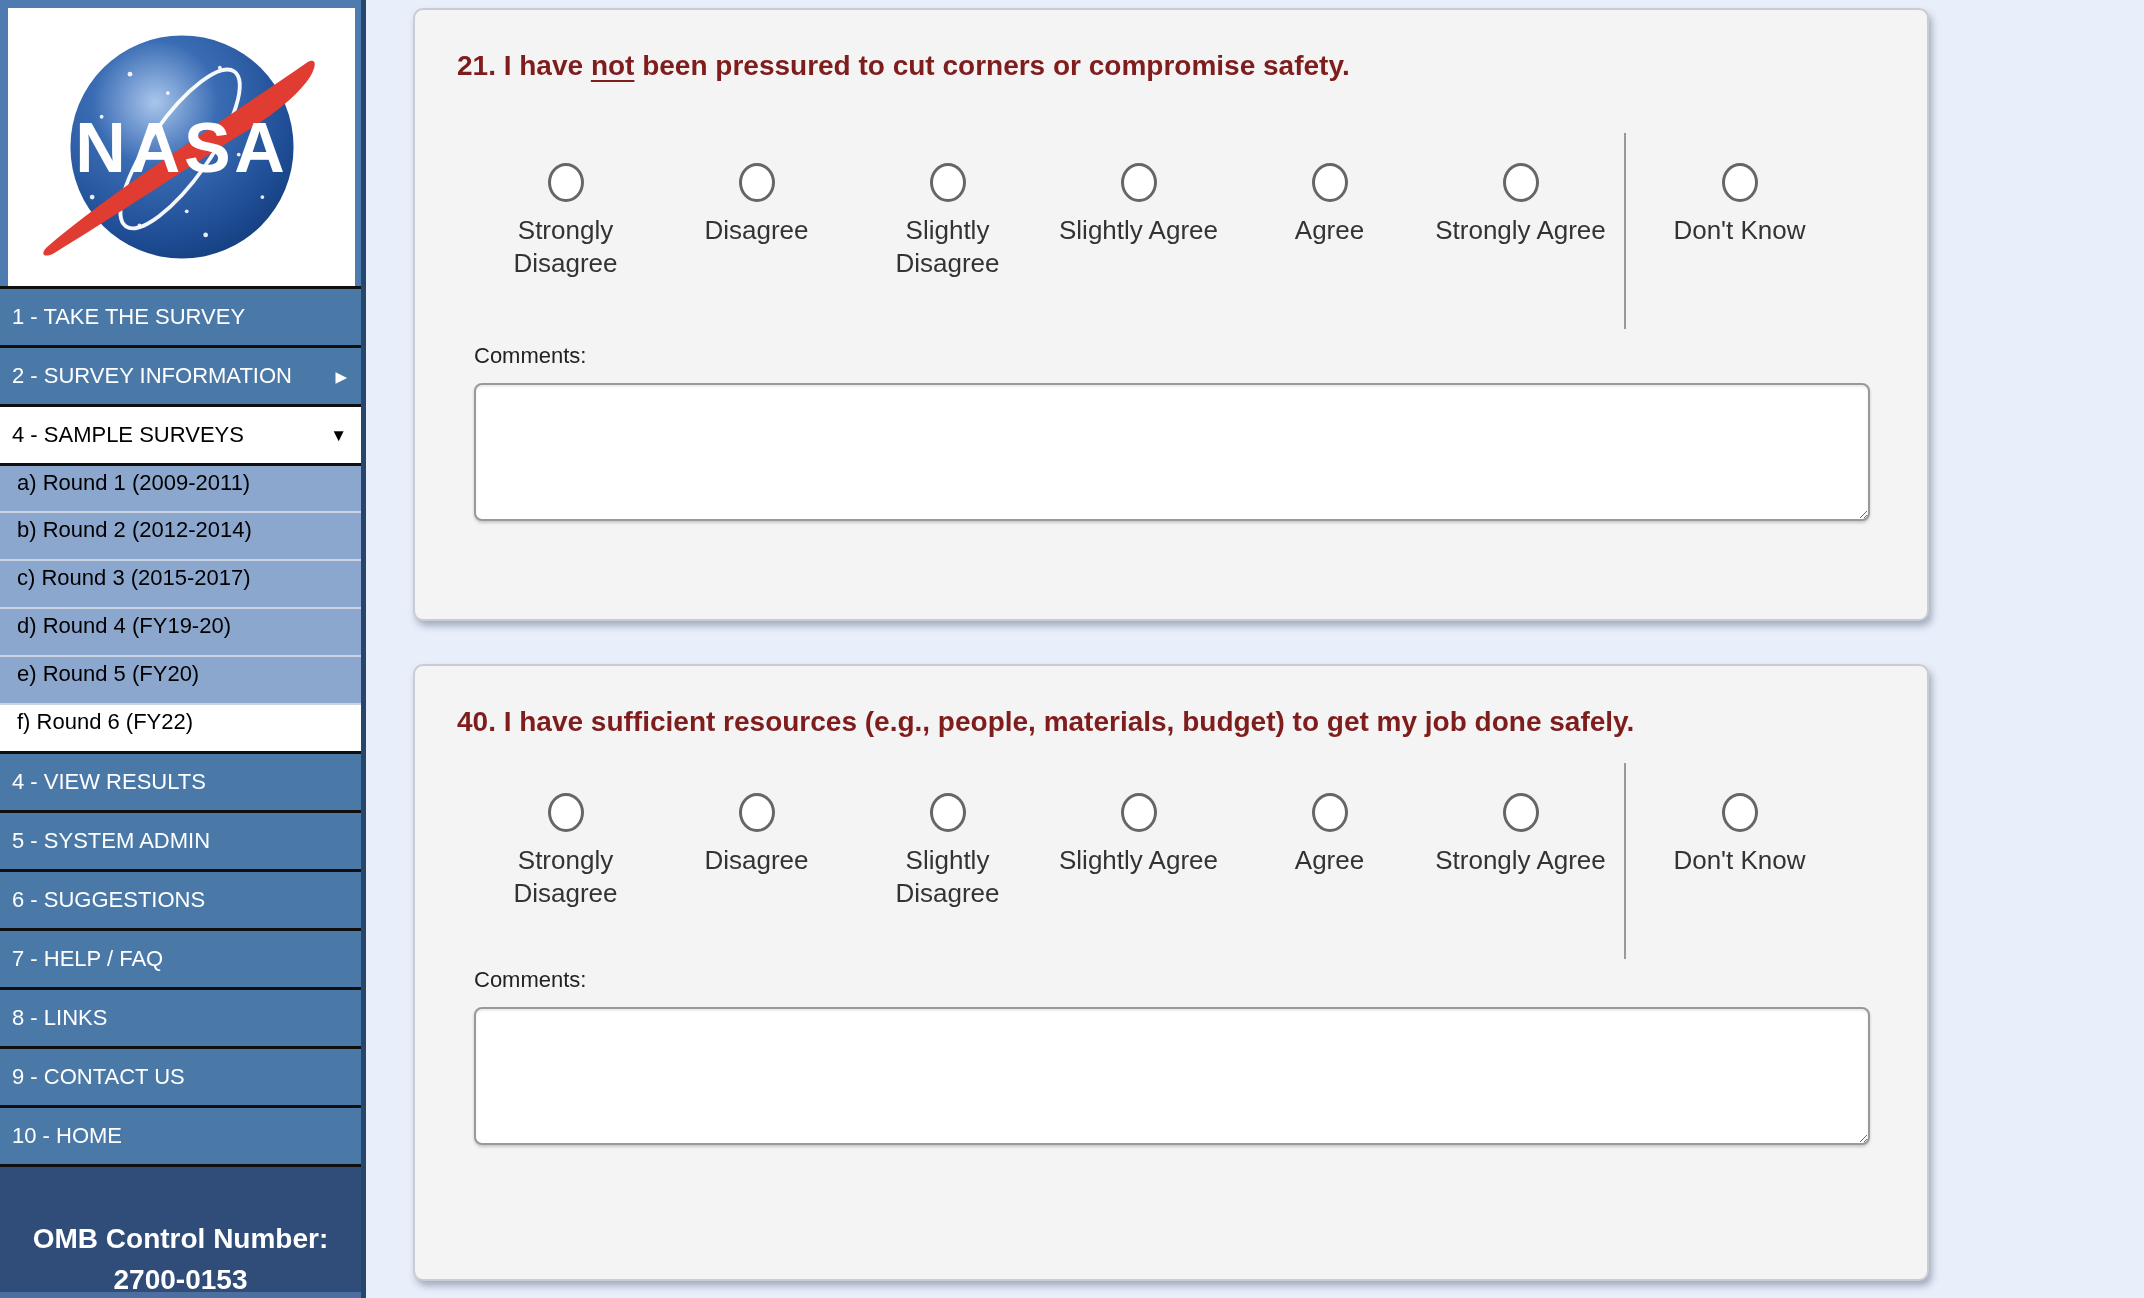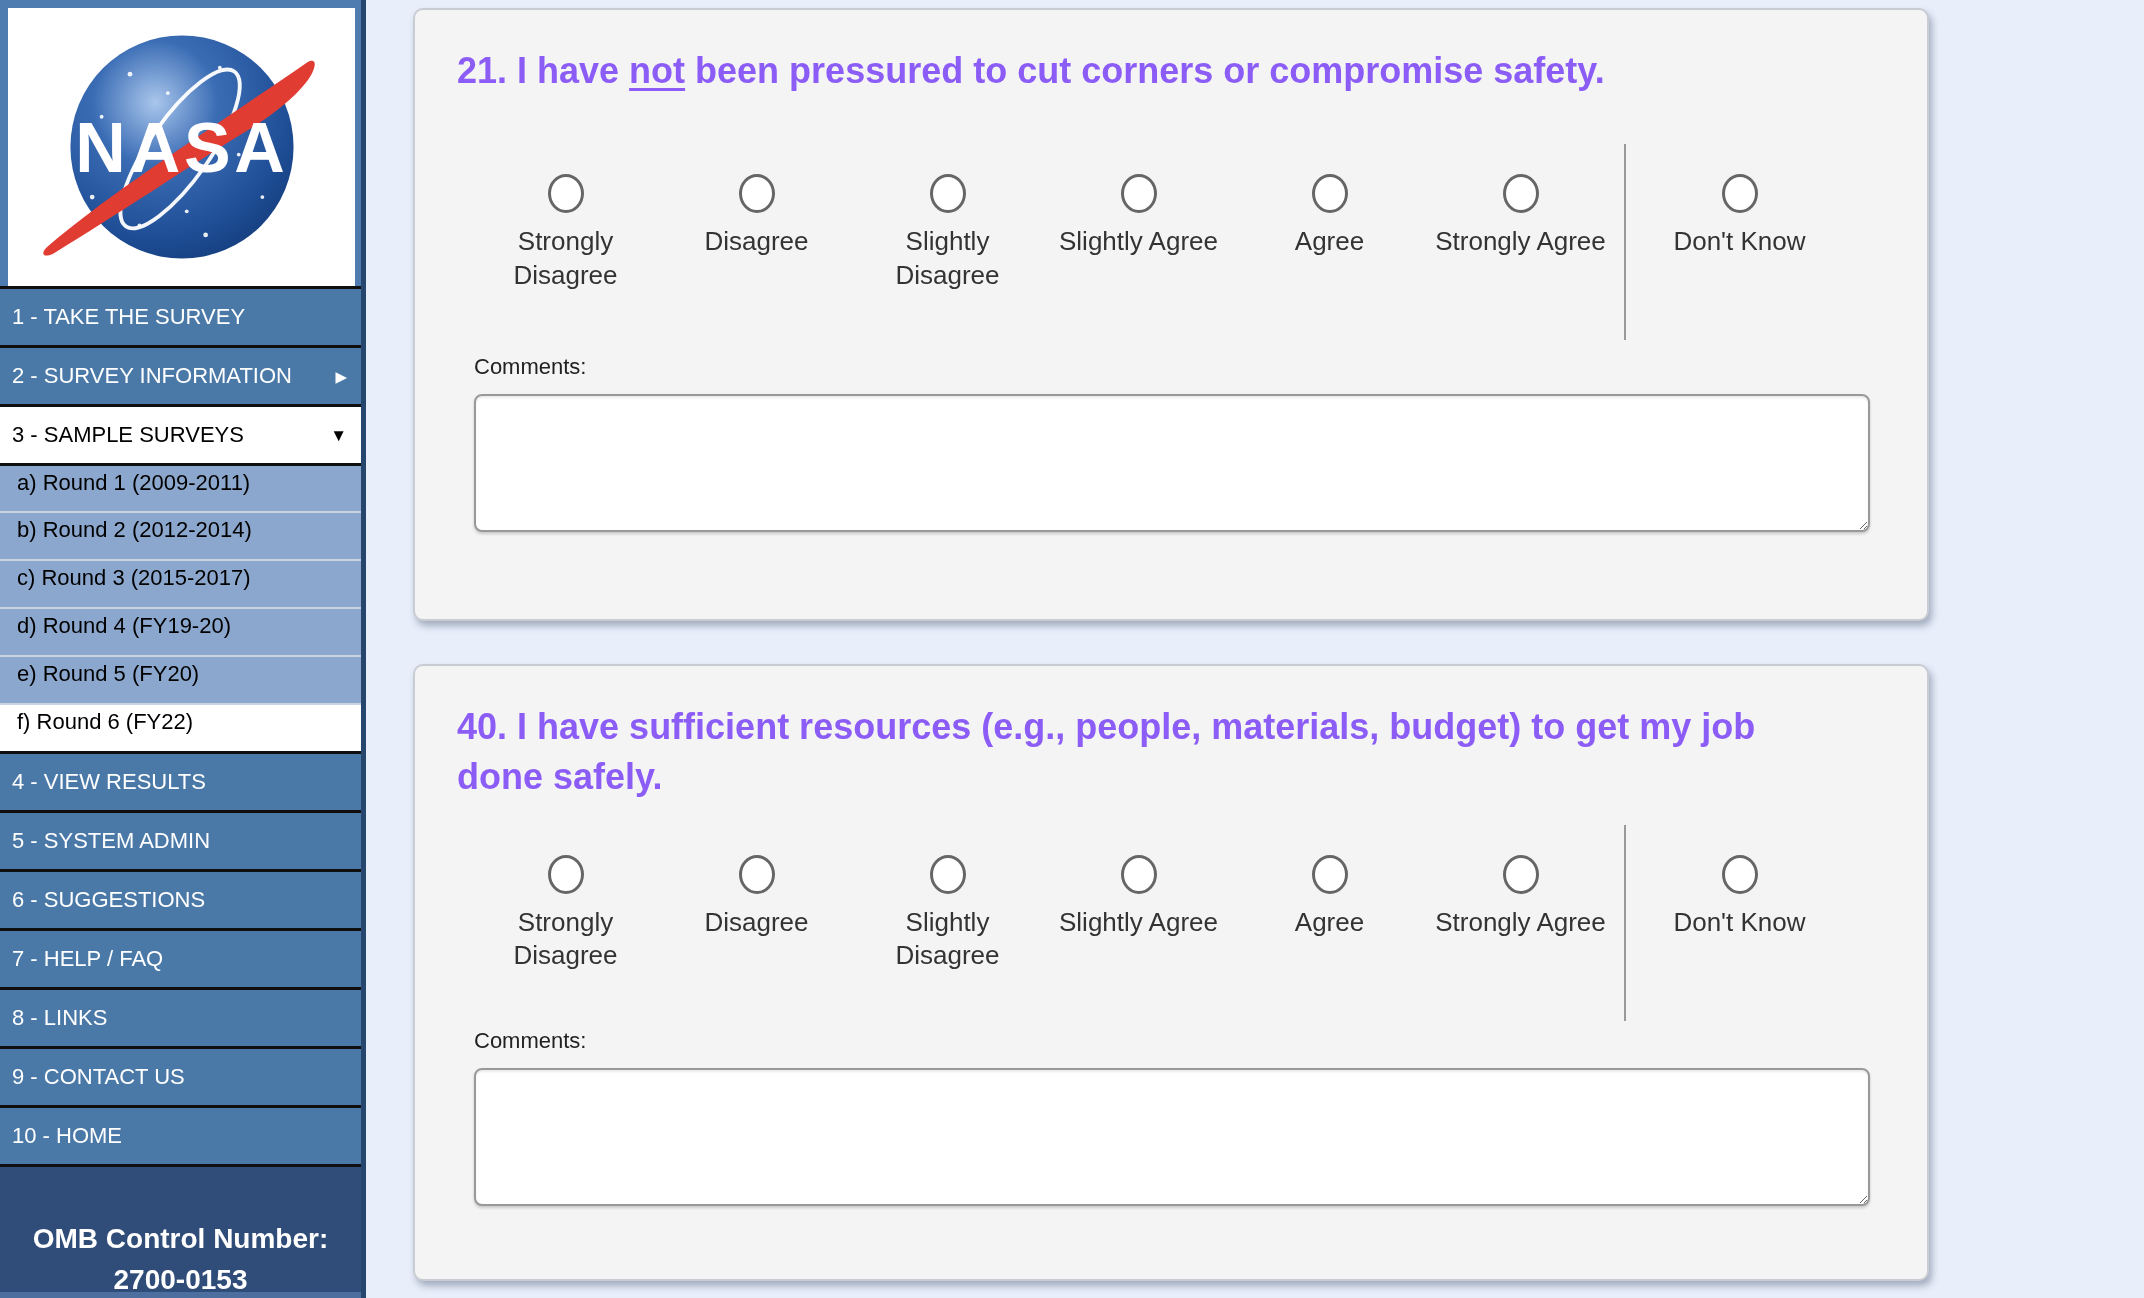--- a/index.html
+++ b/index.html
@@ -60,21 +60,21 @@
     margin-left:42px; width:1516px;
     background:#f4f4f5;
     border:2px solid #c9ccd2; border-radius:10px;
     box-shadow:3px 5px 7px rgba(80,95,120,0.45);
     padding:36px 60px 0 42px;
   }
   .card.q21 { margin-top:8px; height:613px; }
   .card.q22 { margin-top:43px; height:617px; }
 
   .question {
-    font-size:36px; font-weight:bold; color:#8b5cf6;
+    font-size:28px; font-weight:bold; color:#7f1d1d;
     line-height:1.4; padding-right:60px;
   }
   .question .underline { text-decoration:underline; text-underline-offset:5px; }
 
   .scale-row {
     display:flex; margin-left:13px; margin-top:78px; position:relative;
     align-items:flex-start;
   }
   .card.q22 .scale-row { margin-top:52px; }
   .opt { width:191px; display:flex; flex-direction:column; align-items:center; }
@@ -144,21 +144,21 @@
 
   <nav class="menu">
     <div class="mi">
       <span>1 - TAKE THE SURVEY</span>
     </div>
     <div class="mi">
       <span>2 - SURVEY INFORMATION</span>
       <span class="caret">▶</span>
     </div>
     <div class="mi open">
-      <span>3 - SAMPLE SURVEYS</span>
+      <span>4 - SAMPLE SURVEYS</span>
       <span class="caret down">▼</span>
     </div>
     <div class="sub first">
       <span>a) Round 1 (2009-2011)</span>
     </div>
     <div class="sub">
       <span>b) Round 2 (2012-2014)</span>
     </div>
     <div class="sub">
       <span>c) Round 3 (2015-2017)</span>

